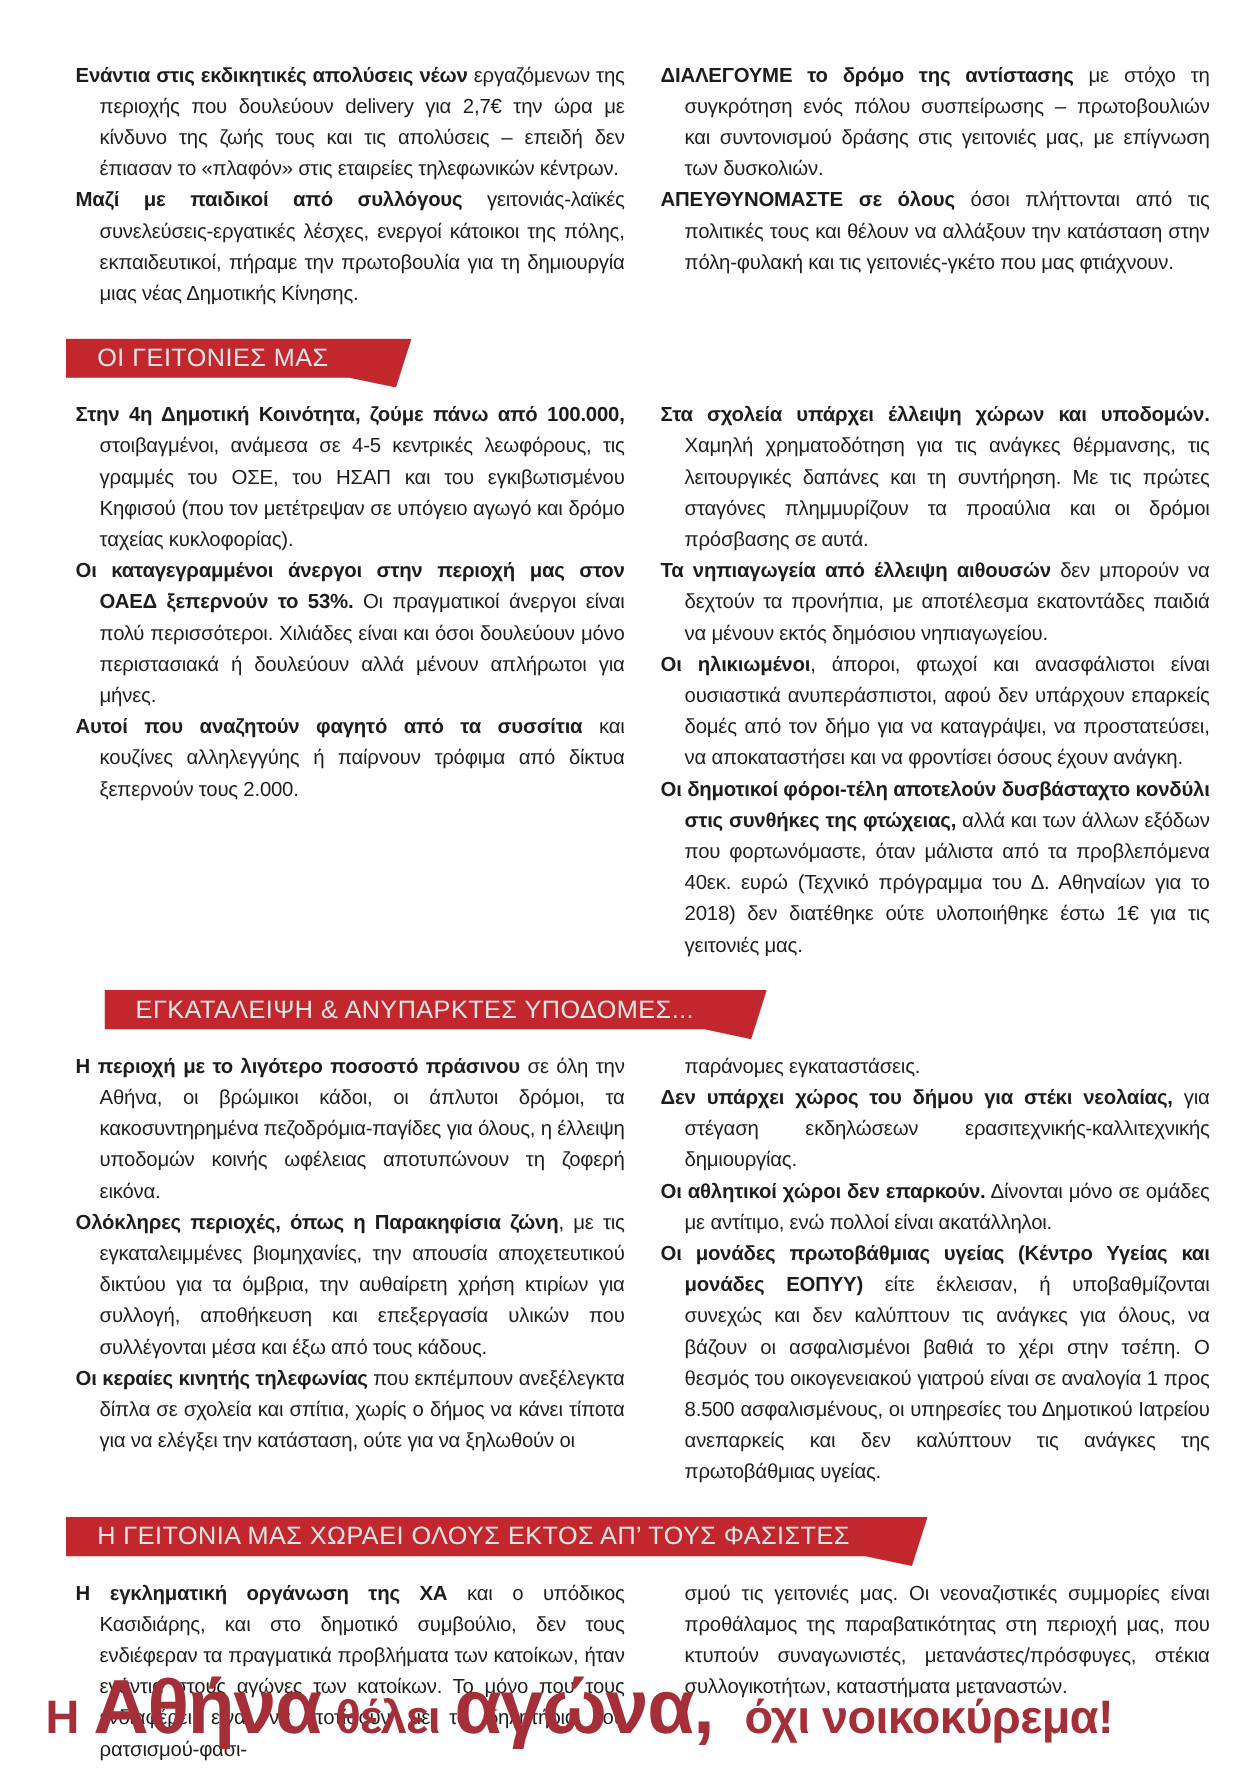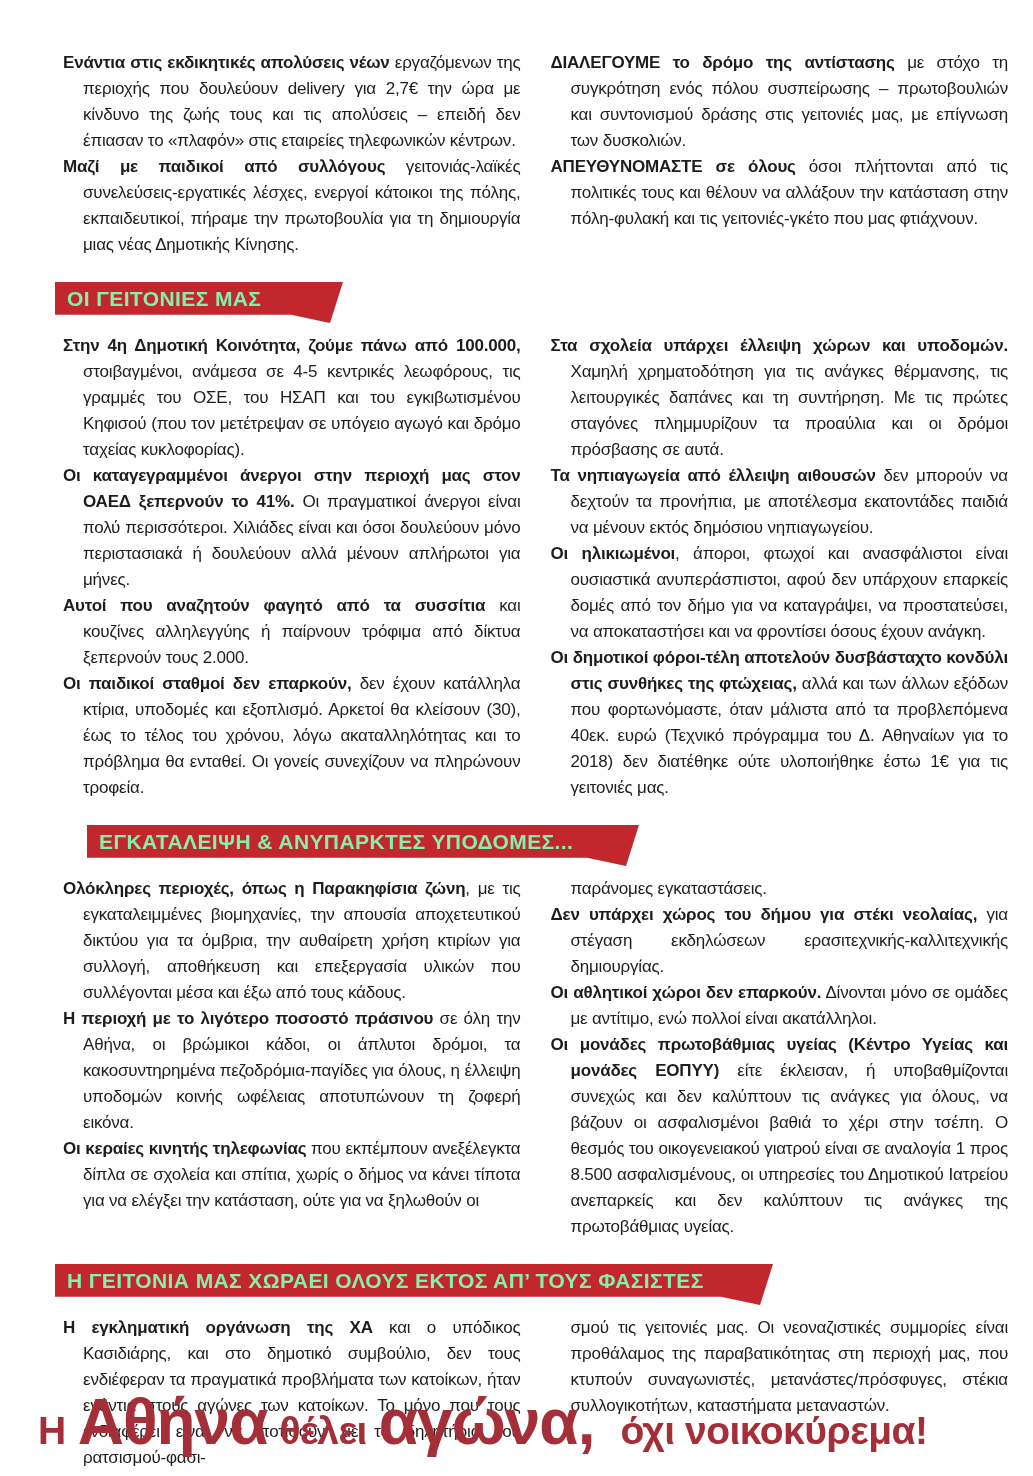--- a/index.html
+++ b/index.html
@@ -38,23 +38,23 @@
   .banner {
     position: relative;
     margin: 24px 0 10px -8px;
     height: 41px;
     background: #c1272d;
     clip-path: polygon(0 0, 100% 0, calc(100% - 13px) 100%, calc(100% - 52px) 80%, 0 80%);
   }
   .banner .banner-label {
     display: block;
     line-height: 33px;
-    padding-left: 12px;
-    color: #86efac;
-    font-weight: bold;
+    padding-left: 26px;
+    color: #e5e5e5;
+    font-weight: normal;
     font-size: 21px;
     letter-spacing: 0.4px;
     white-space: nowrap;
   }
   .banner-1 { width: 288px; }
   .banner-2 { width: 552px; margin-left: 24px; }
   .banner-3 { width: 718px; }
   .slogan {
     position: absolute;
     left: 38px;
@@ -85,39 +85,38 @@
       <p class="p"><b>ΑΠΕΥΘΥΝΟΜΑΣΤΕ σε όλους</b><span> όσοι πλήττονται από τις πολιτικές τους και θέλουν να αλλάξουν την κατάσταση στην πόλη-φυλακή και τις γειτονιές-γκέτο που μας φτιάχνουν.</span></p>
     </div>
   </div>
 
   <div class="banner banner-1">
     <span class="banner-label">ΟΙ ΓΕΙΤΟΝΙΕΣ ΜΑΣ</span>
   </div>
   <div class="cols">
     <div class="col">
       <p class="p"><b>Στην 4η Δημοτική Κοινότητα, ζούμε πάνω από 100.000,</b><span> στοιβαγμένοι, ανάμεσα σε 4-5 κεντρικές λεωφόρους, τις γραμμές του ΟΣΕ, του ΗΣΑΠ και του εγκιβωτισμένου Κηφισού (που τον μετέτρεψαν σε υπόγειο αγωγό και δρόμο ταχείας κυκλοφορίας).</span></p>
-      <p class="p"><b>Οι καταγεγραμμένοι άνεργοι στην περιοχή μας στον ΟΑΕΔ ξεπερνούν το 41%.</b><span> Οι πραγματικοί άνεργοι είναι πολύ περισσότεροι. Χιλιάδες είναι και όσοι δουλεύουν μόνο περιστασιακά ή δουλεύουν αλλά μένουν απλήρωτοι για μήνες.</span></p>
+      <p class="p"><b>Οι καταγεγραμμένοι άνεργοι στην περιοχή μας στον ΟΑΕΔ ξεπερνούν το 53%.</b><span> Οι πραγματικοί άνεργοι είναι πολύ περισσότεροι. Χιλιάδες είναι και όσοι δουλεύουν μόνο περιστασιακά ή δουλεύουν αλλά μένουν απλήρωτοι για μήνες.</span></p>
       <p class="p"><b>Αυτοί που αναζητούν φαγητό από τα συσσίτια</b><span> και κουζίνες αλληλεγγύης ή παίρνουν τρόφιμα από δίκτυα ξεπερνούν τους 2.000.</span></p>
-      <p class="p"><b>Οι παιδικοί σταθμοί δεν επαρκούν,</b><span> δεν έχουν κατάλληλα κτίρια, υποδομές και εξοπλισμό. Αρκετοί θα κλείσουν (30), έως το τέλος του χρόνου, λόγω ακαταλληλότητας και το πρόβλημα θα ενταθεί. Οι γονείς συνεχίζουν να πληρώνουν τροφεία.</span></p>
     </div>
     <div class="col">
       <p class="p"><b>Στα σχολεία υπάρχει έλλειψη χώρων και υποδομών.</b><span> Χαμηλή χρηματοδότηση για τις ανάγκες θέρμανσης, τις λειτουργικές δαπάνες και τη συντήρηση. Με τις πρώτες σταγόνες πλημμυρίζουν τα προαύλια και οι δρόμοι πρόσβασης σε αυτά.</span></p>
       <p class="p"><b>Τα νηπιαγωγεία από έλλειψη αιθουσών</b><span> δεν μπορούν να δεχτούν τα προνήπια, με αποτέλεσμα εκατοντάδες παιδιά να μένουν εκτός δημόσιου νηπιαγωγείου.</span></p>
       <p class="p"><b>Οι ηλικιωμένοι</b><span>, άποροι, φτωχοί και ανασφάλιστοι είναι ουσιαστικά ανυπεράσπιστοι, αφού δεν υπάρχουν επαρκείς δομές από τον δήμο για να καταγράψει, να προστατεύσει, να αποκαταστήσει και να φροντίσει όσους έχουν ανάγκη.</span></p>
       <p class="p"><b>Οι δημοτικοί φόροι-τέλη αποτελούν δυσβάσταχτο κονδύλι στις συνθήκες της φτώχειας,</b><span> αλλά και των άλλων εξόδων που φορτωνόμαστε, όταν μάλιστα από τα προβλεπόμενα 40εκ. ευρώ (Τεχνικό πρόγραμμα του Δ. Αθηναίων για το 2018) δεν διατέθηκε ούτε υλοποιήθηκε έστω 1€ για τις γειτονιές μας.</span></p>
     </div>
   </div>
 
   <div class="banner banner-2">
     <span class="banner-label">ΕΓΚΑΤΑΛΕΙΨΗ &amp; ΑΝΥΠΑΡΚΤΕΣ ΥΠΟΔΟΜΕΣ...</span>
   </div>
   <div class="cols">
     <div class="col">
+      <p class="p"><b>Η περιοχή με το λιγότερο ποσοστό πράσινου</b><span> σε όλη την Αθήνα, οι βρώμικοι κάδοι, οι άπλυτοι δρόμοι, τα κακοσυντηρημένα πεζοδρόμια-παγίδες για όλους, η έλλειψη υποδομών κοινής ωφέλειας αποτυπώνουν τη ζοφερή εικόνα.</span></p>
       <p class="p"><b>Ολόκληρες περιοχές, όπως η Παρακηφίσια ζώνη</b><span>, με τις εγκαταλειμμένες βιομηχανίες, την απουσία αποχετευτικού δικτύου για τα όμβρια, την αυθαίρετη χρήση κτιρίων για συλλογή, αποθήκευση και επεξεργασία υλικών που συλλέγονται μέσα και έξω από τους κάδους.</span></p>
-      <p class="p"><b>Η περιοχή με το λιγότερο ποσοστό πράσινου</b><span> σε όλη την Αθήνα, οι βρώμικοι κάδοι, οι άπλυτοι δρόμοι, τα κακοσυντηρημένα πεζοδρόμια-παγίδες για όλους, η έλλειψη υποδομών κοινής ωφέλειας αποτυπώνουν τη ζοφερή εικόνα.</span></p>
       <p class="p"><b>Οι κεραίες κινητής τηλεφωνίας</b><span> που εκπέμπουν ανεξέλεγκτα δίπλα σε σχολεία και σπίτια, χωρίς ο δήμος να κάνει τίποτα για να ελέγξει την κατάσταση, ούτε για να ξηλωθούν οι</span></p>
     </div>
     <div class="col">
       <p class="p cont"><span>παράνομες εγκαταστάσεις.</span></p>
       <p class="p"><b>Δεν υπάρχει χώρος του δήμου για στέκι νεολαίας,</b><span> για στέγαση εκδηλώσεων ερασιτεχνικής-καλλιτεχνικής δημιουργίας.</span></p>
       <p class="p"><b>Οι αθλητικοί χώροι δεν επαρκούν.</b><span> Δίνονται μόνο σε ομάδες με αντίτιμο, ενώ πολλοί είναι ακατάλληλοι.</span></p>
       <p class="p"><b>Οι μονάδες πρωτοβάθμιας υγείας (Κέντρο Υγείας και μονάδες ΕΟΠΥΥ)</b><span> είτε έκλεισαν, ή υποβαθμίζονται συνεχώς και δεν καλύπτουν τις ανάγκες για όλους, να βάζουν οι ασφαλισμένοι βαθιά το χέρι στην τσέπη. Ο θεσμός του οικογενειακού γιατρού είναι σε αναλογία 1 προς 8.500 ασφαλισμένους, οι υπηρεσίες του Δημοτικού Ιατρείου ανεπαρκείς και δεν καλύπτουν τις ανάγκες της πρωτοβάθμιας υγείας.</span></p>
     </div>
   </div>
 

